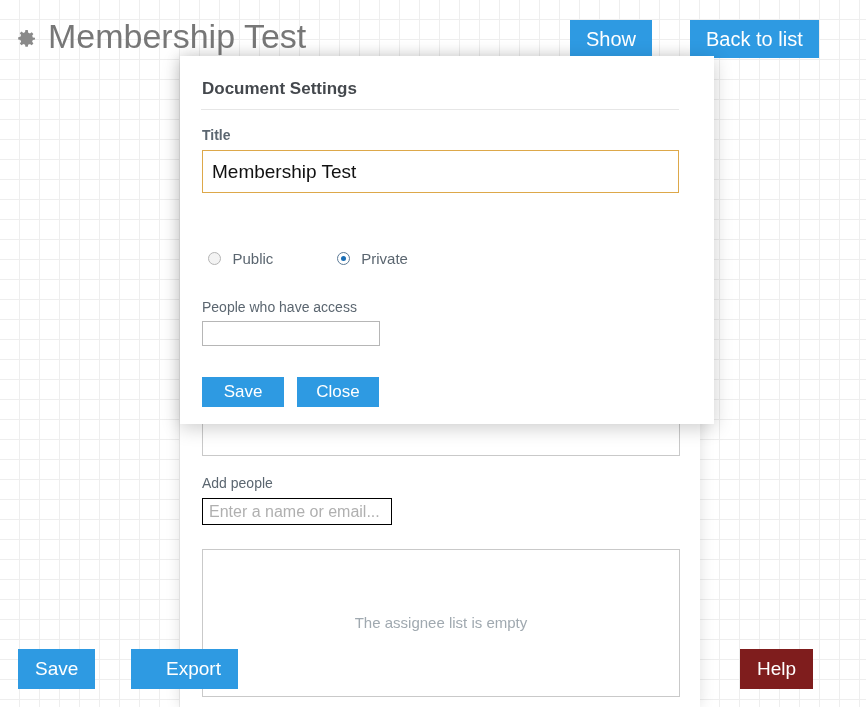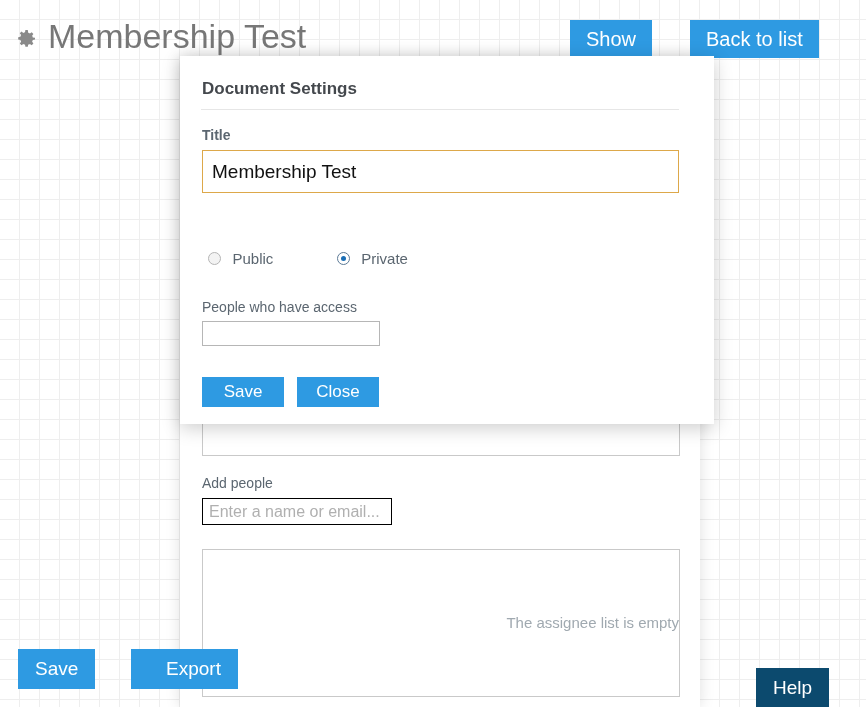--- a/index.html
+++ b/index.html
@@ -110,21 +110,21 @@
     font-size: 16px;
     font-family: "Liberation Sans", sans-serif;
     color: #555555;
     padding: 0 6px;
     outline: none;
   }
   .bg-input::placeholder { color: #b0b0b0; }
   #assignee-empty-text {
     position: absolute;
     width: 100%;
-    text-align: right;
+    text-align: center;
     font-size: 15px;
     color: #a0a9b0;
     line-height: 20px;
   }
 
   
   #document-settings-modal {
     position: absolute;
     left: 180px;
     top: 56px;
@@ -287,23 +287,22 @@
   #footer-save-button {
     left: 18px; top: 649px;
     background-color: #2e9ae2;
   }
   #footer-export-button {
     left: 131px; top: 649px;
     background-color: #2e9ae2;
     padding-left: 35px;
   }
   #footer-help-button {
-    left: 756px; top: 649px;
-    background-color: #0c4a6e;
-    margin-top: 19px;
+    left: 740px; top: 649px;
+    background-color: #7f1d1d;
   }
 </style>
 </head>
 <body>
 
 <div id="grid-background"></div>
 
 <div id="document-form-panel">
 
   <div class="bg-box" style="left:22px; top:300px; width:478px; height:100px;"></div>

